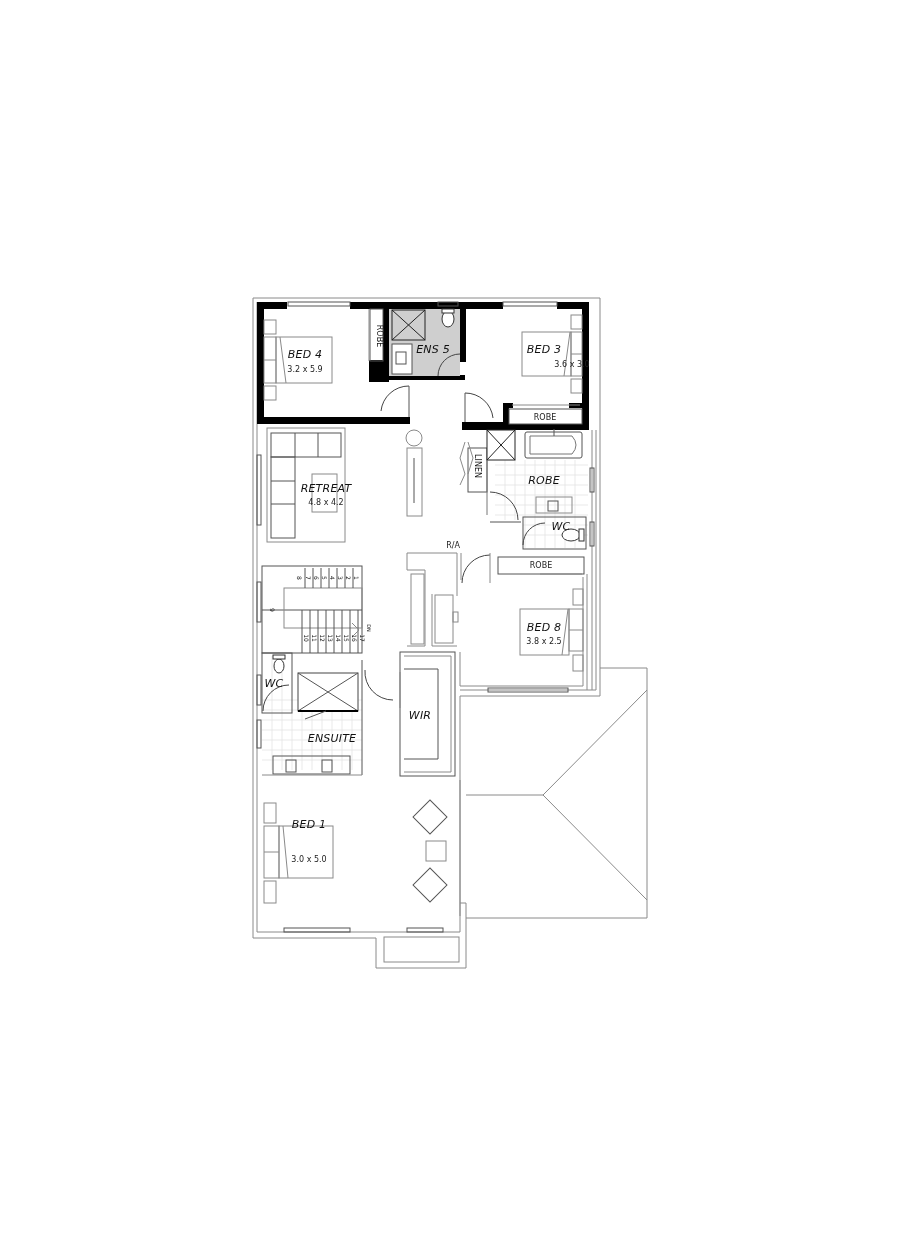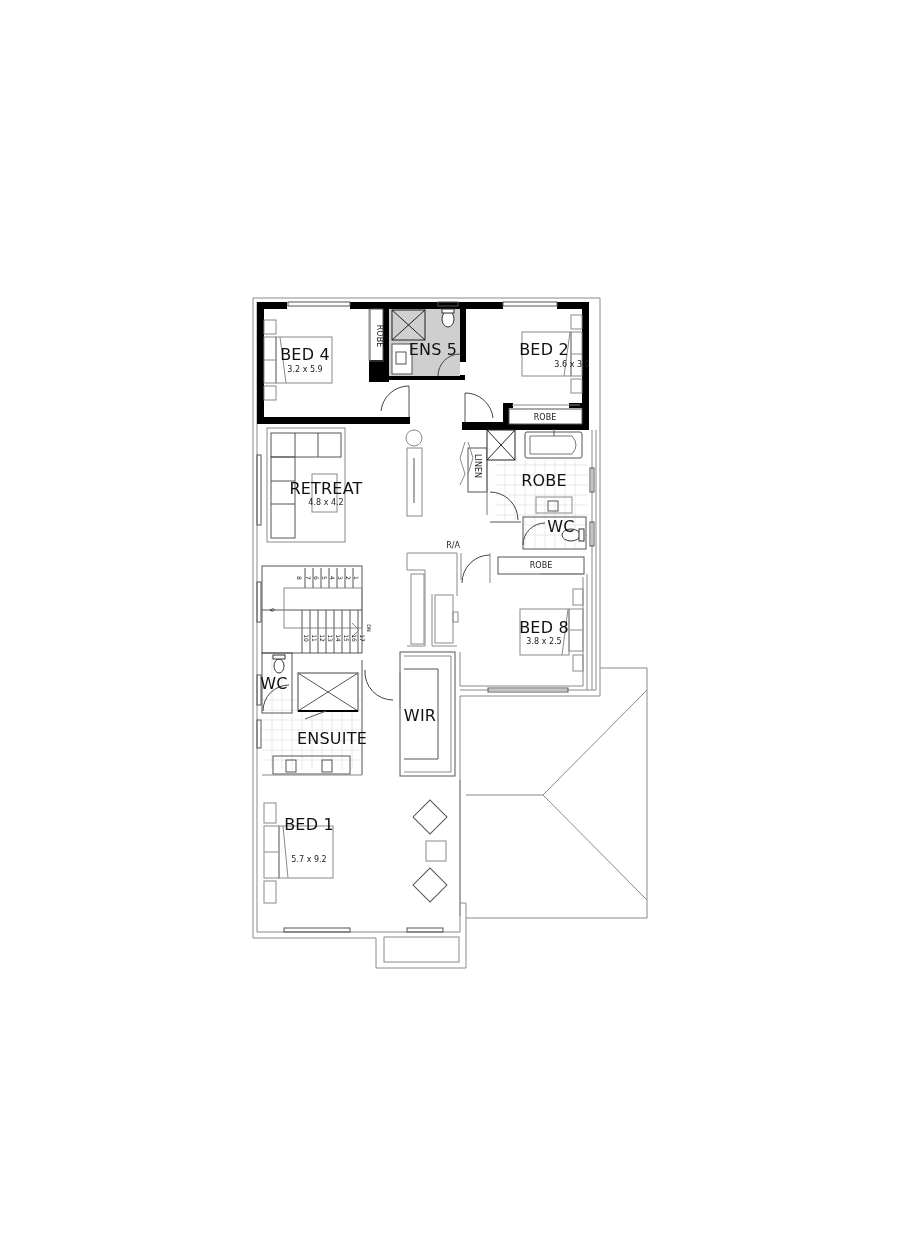--- a/index.html
+++ b/index.html
@@ -4,21 +4,21 @@
 <style>
   html, body { margin:0; padding:0; background:#ffffff; }
   body { width:901px; height:1246px; position:relative; overflow:hidden; font-family:"DejaVu Sans", sans-serif; }
   #plan { position:absolute; left:0; top:0; width:901px; height:1246px; }
   .wall { fill:#000; }
   .thin { fill:none; stroke:#8a8a8a; stroke-width:1; }
   .thin2 { fill:none; stroke:#555; stroke-width:1; }
   .dark { fill:none; stroke:#222; stroke-width:1; }
   .tile { stroke:#e3e3e3; stroke-width:0.8; }
   .lbl { position:absolute; color:#111; white-space:nowrap; transform:translate(-50%,-50%); font-family:"DejaVu Sans", sans-serif; }
-  .room { font-size:16px; letter-spacing:0.2px; }
+  .room { font-size:11px; letter-spacing:0.2px;font-style:italic; }
   .dim { font-size:8px; color:#222; }
   .vert { transform:translate(-50%,-50%) rotate(90deg); font-size:8px; }
   .stair { position:absolute; font-size:6px; color:#111; transform:translate(-50%,-50%) rotate(90deg); }
 </style>
 </head>
 <body>
 
 <svg id="plan" viewBox="0 0 901 1246" xmlns="http://www.w3.org/2000/svg">
 
   <g>
@@ -286,33 +286,33 @@
     <path d="M381,411 A28,28 0 0 1 409,386" fill="none" stroke="#444"></path>
     <line class="thin2" x1="409" y1="386" x2="409" y2="417"></line>
     <path d="M493,418 A28,28 0 0 0 465,393" fill="none" stroke="#444"></path>
     <line class="thin2" x1="465" y1="393" x2="465" y2="422"></line>
   </g>
 </svg>
 
 <div class="lbl room" style="left:305px;top:354px">BED 4</div>
 <div class="lbl dim" style="left:305px;top:369px">3.2 x 5.9</div>
 <div class="lbl room" style="left:433px;top:349px">ENS 5</div>
-<div class="lbl room" style="left:544px;top:349px">BED 2</div>
+<div class="lbl room" style="left:544px;top:349px">BED 3</div>
 <div class="lbl dim" style="left:572px;top:364px">3.6 x 3.0</div>
 <div class="lbl room" style="left:326px;top:488px">RETREAT</div>
 <div class="lbl dim" style="left:326px;top:502px">4.8 x 4.2</div>
 <div class="lbl room" style="left:544px;top:480px">ROBE</div>
 <div class="lbl room" style="left:561px;top:526px">WC</div>
 <div class="lbl room" style="left:544px;top:627px">BED 8</div>
 <div class="lbl dim" style="left:544px;top:641px">3.8 x 2.5</div>
 <div class="lbl room" style="left:274px;top:683px">WC</div>
 <div class="lbl room" style="left:332px;top:738px">ENSUITE</div>
 <div class="lbl room" style="left:420px;top:715px">WIR</div>
 <div class="lbl room" style="left:309px;top:824px">BED 1</div>
-<div class="lbl dim" style="left:309px;top:859px">5.7 x 9.2</div>
+<div class="lbl dim" style="left:309px;top:859px">3.0 x 5.0</div>
 
 <div class="lbl vert" style="left:379px;top:336px">ROBE</div>
 <div class="lbl dim" style="left:545px;top:417px">ROBE</div>
 <div class="lbl dim" style="left:541px;top:565px">ROBE</div>
 <div class="lbl vert" style="left:477px;top:466px">LINEN</div>
 <div class="lbl dim" style="left:453px;top:545px">R/A</div>
 
 <div class="stair" style="left:299px;top:578px">8</div>
 <div class="stair" style="left:308px;top:578px">7</div>
 <div class="stair" style="left:316px;top:578px">6</div>

